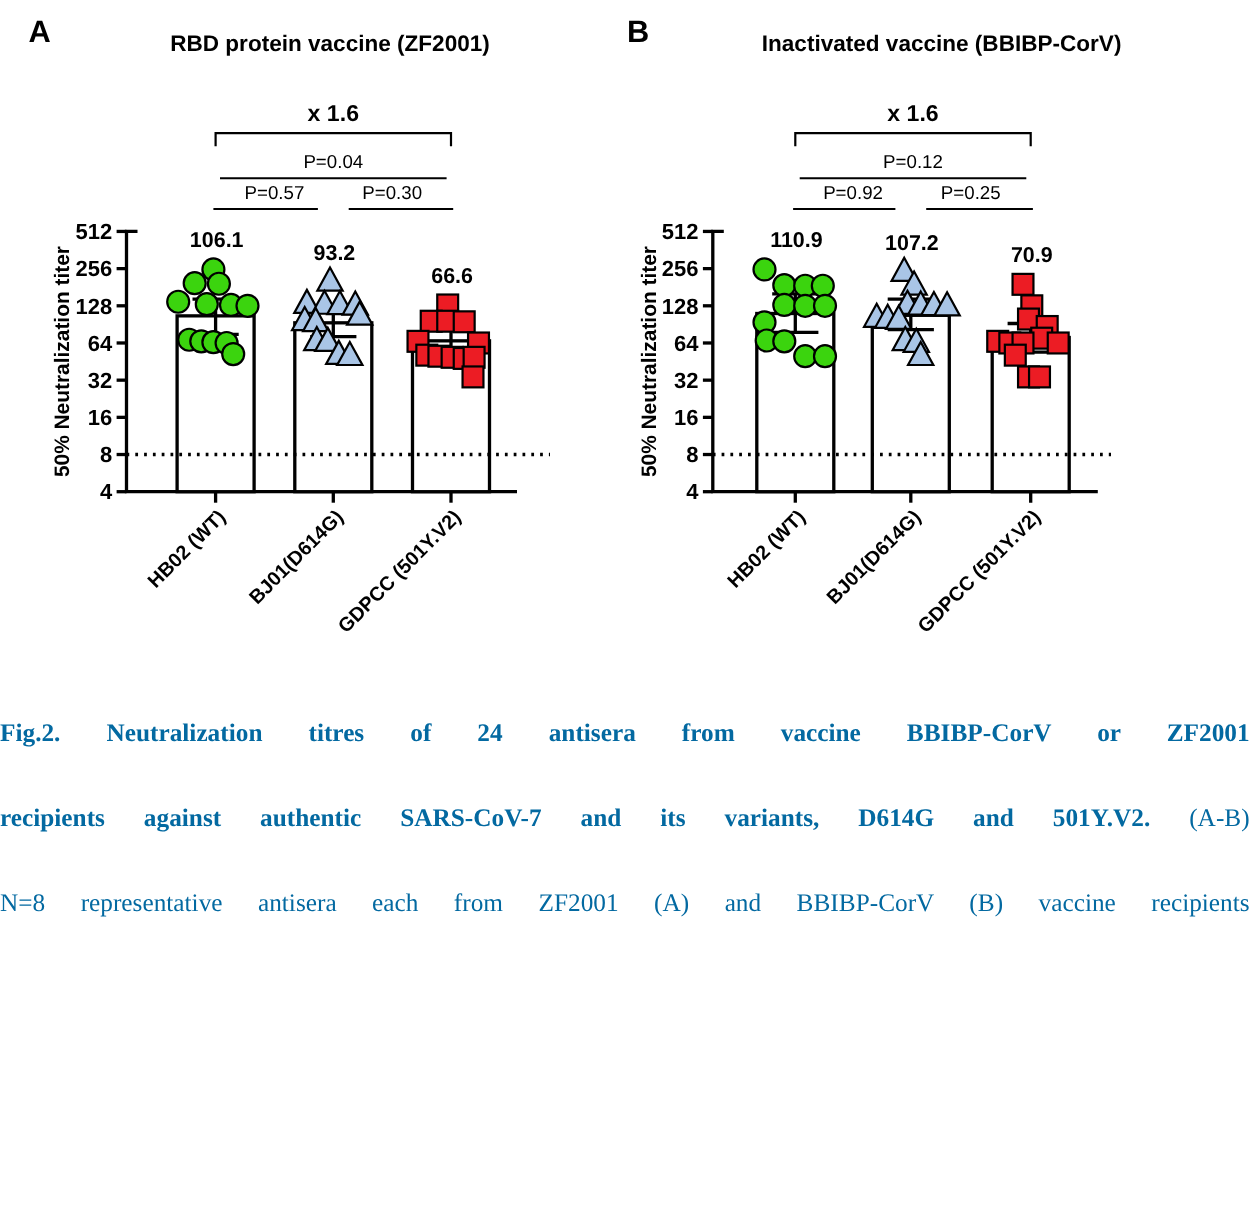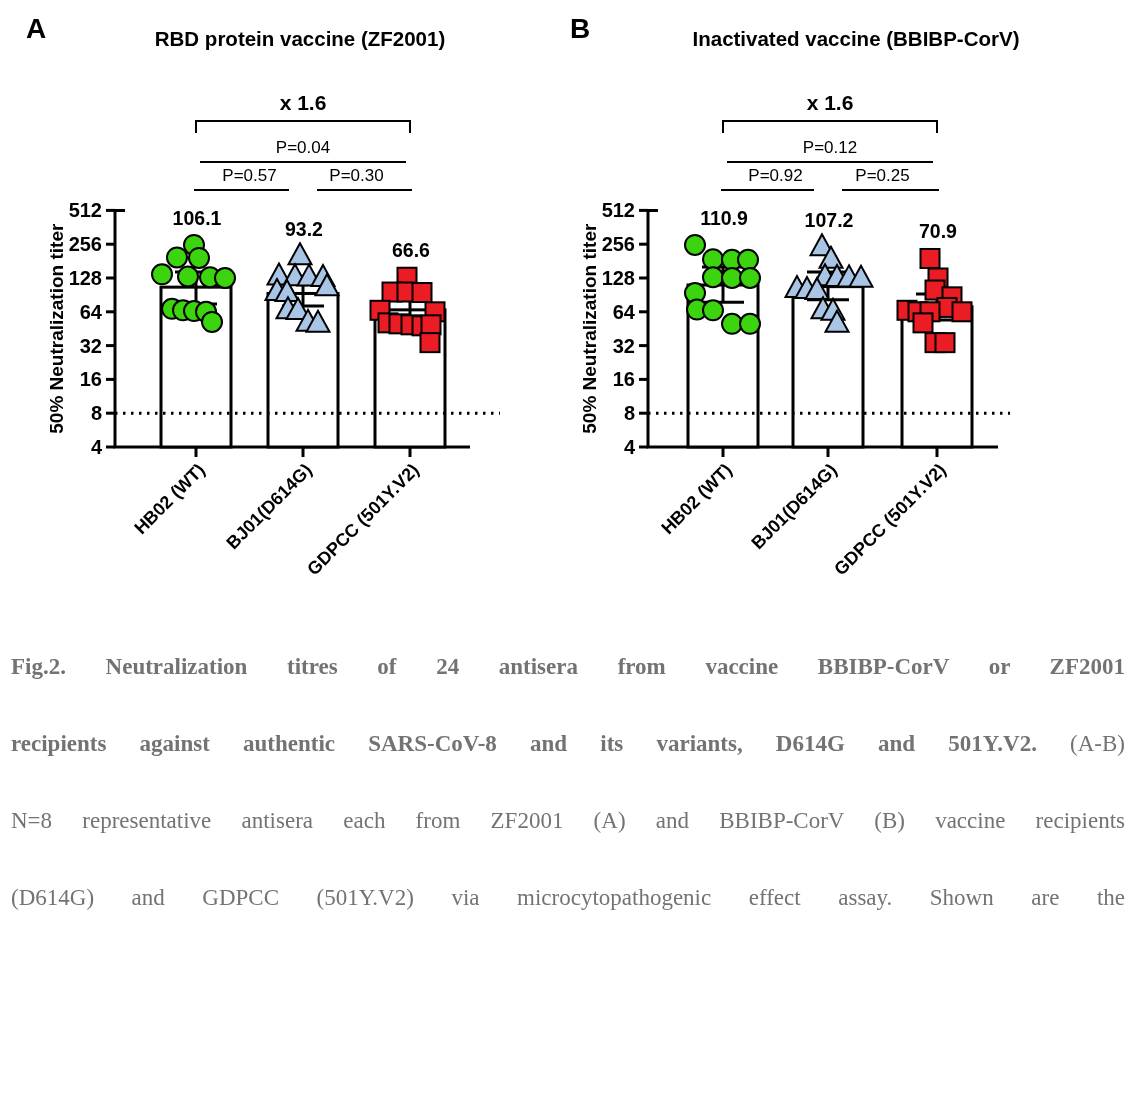--- a/index.html
+++ b/index.html
@@ -1,20 +1,20 @@
 <!DOCTYPE html>
 <html><head>
 <meta charset="utf-8">
 <style>
   html,body{margin:0;padding:0;background:#fff;}
   body{width:1136px;height:1100px;position:relative;font-family:"Liberation Sans",sans-serif;}
   svg{position:absolute;top:0;left:0;}
   svg text{font-family:"Liberation Sans",sans-serif;fill:#000;}
   .caption{position:absolute;left:0;top:628px;width:1136px;box-sizing:border-box;
-           padding:0 11px;font-family:"Liberation Serif",serif;font-size:23px;color:#737373;}
+           padding:0 0;font-family:"Liberation Serif",serif;font-size:23px;color:#0369a1;}
   .cap-line{height:77px;line-height:77px;text-align:justify;text-align-last:justify;overflow:hidden;}
   .cap-line.last{text-align-last:left;}
   .cap-line .b{font-weight:bold;}
 </style>
 </head>
 <body>
 
 <div>
   <svg width="1136" height="648" viewBox="0 0 1136 648">
       <g>
@@ -189,17 +189,16 @@
       <text x="0" y="0" font-size="18" font-weight="bold" text-anchor="end" transform="translate(838 471) rotate(-45)">BJ01(D614G)</text>
       <text x="938" y="238.48290561239173" font-size="19.5" font-weight="bold" text-anchor="middle">70.9</text>
       <text x="0" y="0" font-size="18" font-weight="bold" text-anchor="end" transform="translate(947 471) rotate(-45)">GDPCC (501Y.V2)</text>
       <text x="830" y="110" font-size="21" font-weight="bold" text-anchor="middle">x 1.6</text>
       <text x="830" y="153" font-size="17" font-weight="400" text-anchor="middle">P=0.12</text>
       <text x="775.5" y="181" font-size="17" font-weight="400" text-anchor="middle">P=0.92</text>
       <text x="882.5" y="181" font-size="17" font-weight="400" text-anchor="middle">P=0.25</text>
     </svg>
   <div class="caption">
       <div class="cap-line"><span class="b">Fig.2. Neutralization titres of 24 antisera from vaccine BBIBP-CorV or ZF2001</span></div>
-      <div class="cap-line"><span class="b">recipients against authentic SARS-CoV-8 and its variants, D614G and 501Y.V2.</span><span> (A-B)</span></div>
+      <div class="cap-line"><span class="b">recipients against authentic SARS-CoV-7 and its variants, D614G and 501Y.V2.</span><span> (A-B)</span></div>
       <div class="cap-line"><span>N=8 representative antisera each from ZF2001 (A) and BBIBP-CorV (B) vaccine recipients</span></div>
-      <div class="cap-line"><span>(D614G) and GDPCC (501Y.V2) via microcytopathogenic effect assay. Shown are the</span></div>
     </div>
 </div>
 
 </body></html>

